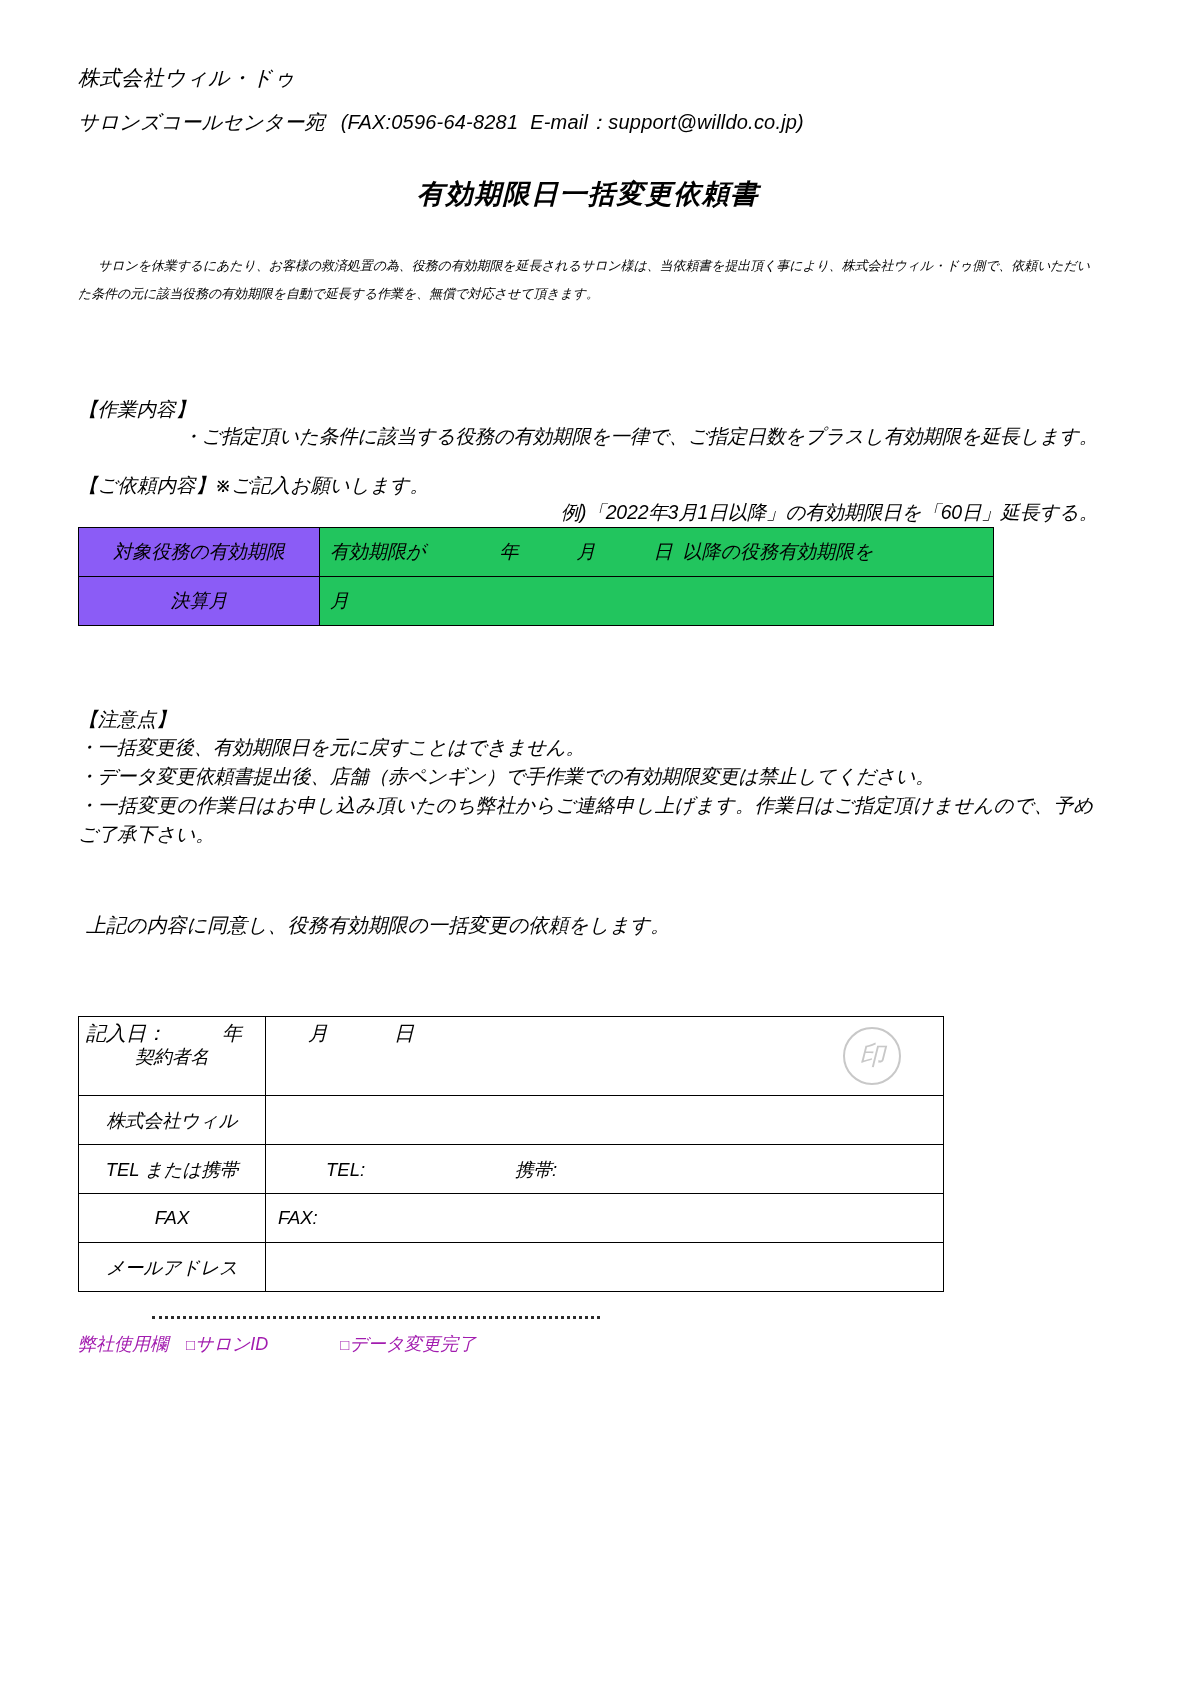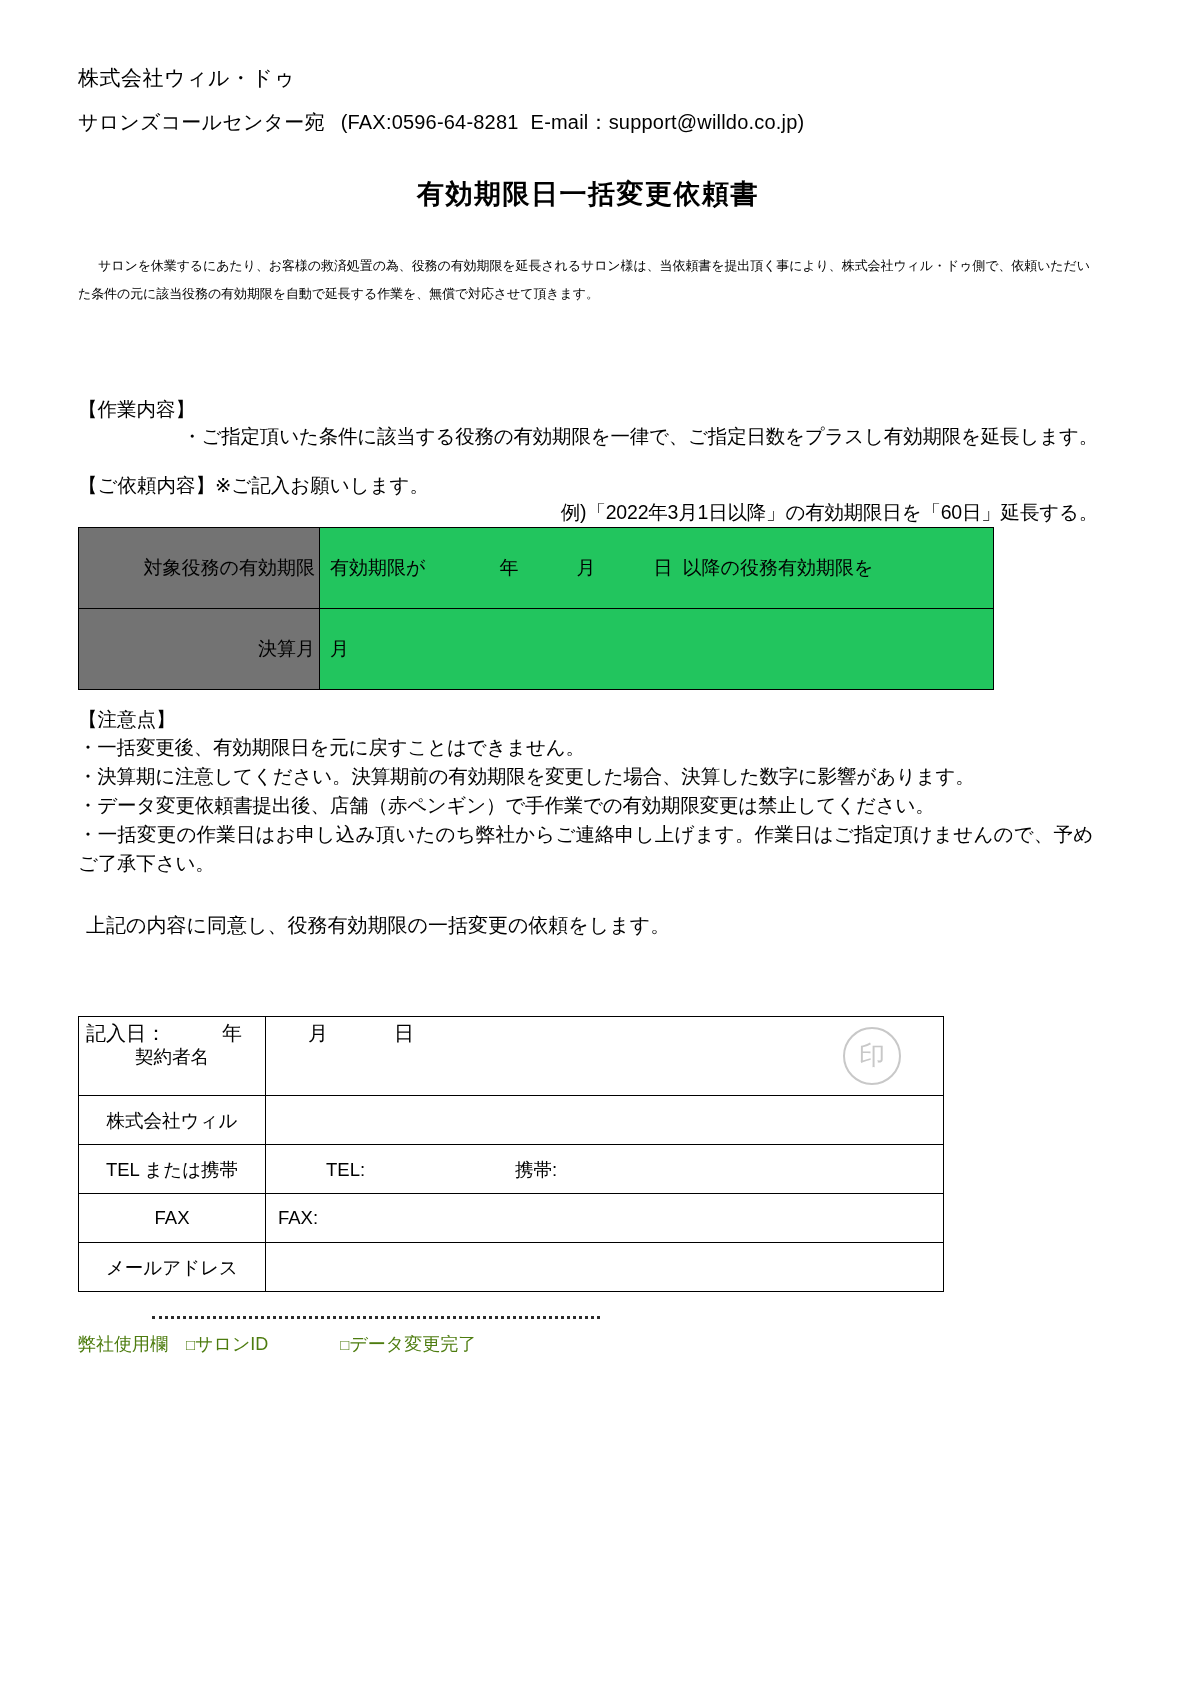--- a/index.html
+++ b/index.html
@@ -14,20 +14,21 @@
     color: #000000;
     position: relative;
     overflow: hidden;
   }
   .page {
     position: relative;
     width: 1200px;
     height: 1540px;
     padding: 0;
     box-sizing: border-box;
+    font-style: italic;
   }
   .inner {
     position: absolute;
     left: 78px;
     top: 0;
     width: 1020px;
   }
 
   
   .company-name {
@@ -109,23 +110,23 @@
     table-layout: fixed;
   }
   .req-table td {
     border: 1.5px solid #000000;
     height: 48px;
     font-size: 19px;
     vertical-align: middle;
   }
   .req-table td.label {
     width: 232px;
-    background: #737373;
-    text-align: right;
-    padding: 16px 4px;
+    background: #8b5cf6;
+    text-align: center;
+    padding: 0 4px;
   }
   .req-table td.value {
     background: #22c55e;
     text-align: left;
     padding: 0 10px;
   }
   .req-row-line {
     display: inline-block;
     white-space: nowrap;
   }
@@ -217,21 +218,21 @@
     left: 74px;
     top: 1316px;
     width: 448px;
     border-top: 3px dotted #2b2b2b;
   }
   .footer {
     position: absolute;
     left: 0;
     top: 1332px;
     font-size: 18px;
-    color: #4d7c0f;
+    color: #a21caf;
     white-space: nowrap;
   }
   .footer .fsp { display: inline-block; width: 18px; }
   .footer .fsp2 { display: inline-block; width: 72px; }
   .footer .chk { font-size: 15px; }
 </style>
 </head>
 <body>
 
 <div class="page">
@@ -270,21 +271,20 @@
         <tr>
           <td class="label">決算月</td>
           <td class="value">月</td>
         </tr>
       </tbody>
     </table>
 
     <div class="block-notes">
       <div class="sect-heading">【注意点】</div>
       <div class="note-line">・一括変更後、有効期限日を元に戻すことはできません。</div>
-      <div class="note-line">・決算期に注意してください。決算期前の有効期限を変更した場合、決算した数字に影響があります。</div>
       <div class="note-line">・データ変更依頼書提出後、店舗（赤ペンギン）で手作業での有効期限変更は禁止してください。</div>
       <div class="note-line">・一括変更の作業日はお申し込み頂いたのち弊社からご連絡申し上げます。作業日はご指定頂けませんので、予めご了承下さい。</div>
     </div>
 
     <div class="consent">上記の内容に同意し、役務有効期限の一括変更の依頼をします。</div>
 
     <div class="date-line">
       <span>記入日：</span><span class="dsp"></span><span>年</span><span class="dsp2"></span><span>月</span><span class="dsp2"></span><span>日</span>
     </div>
 

